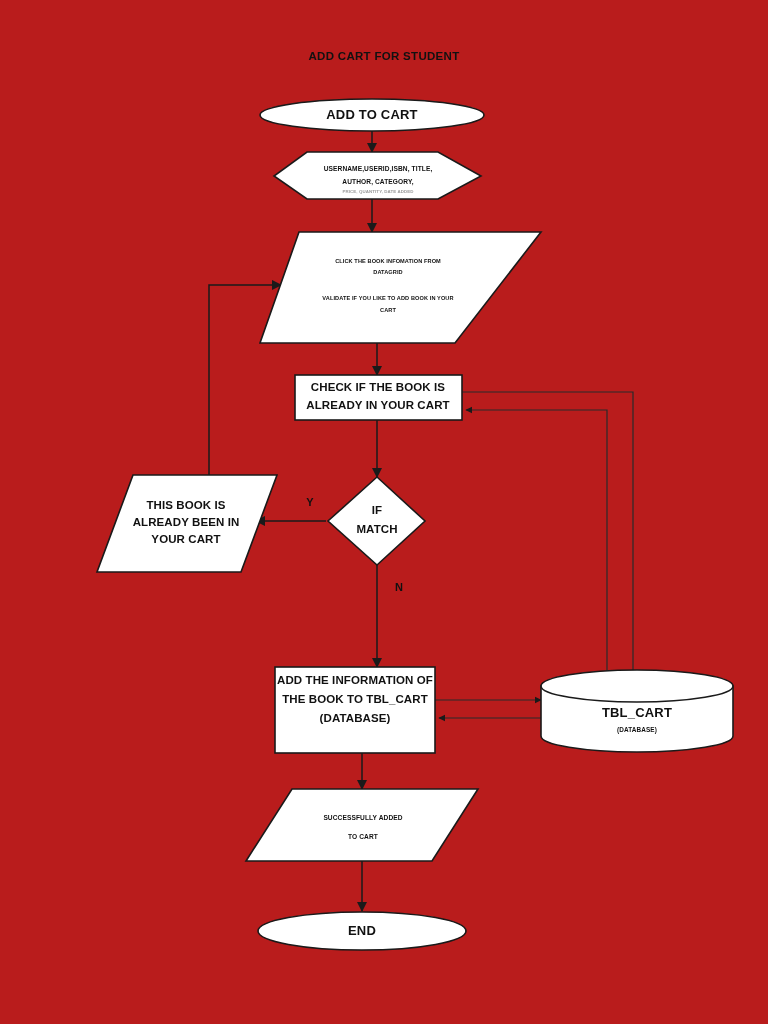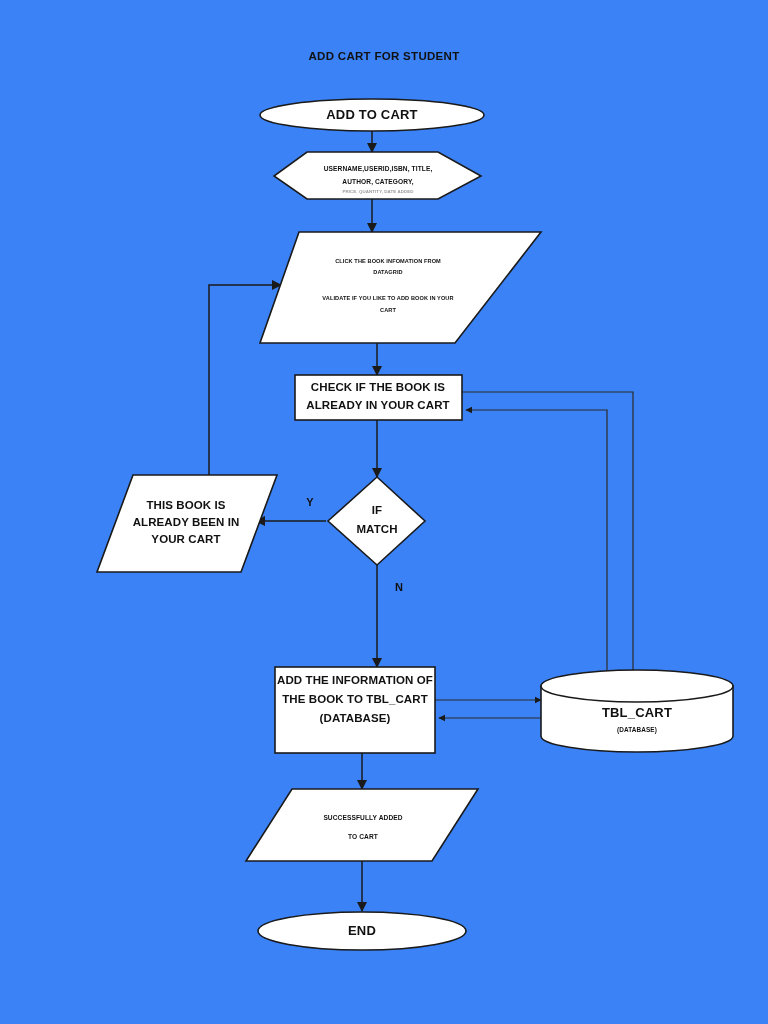--- a/index.html
+++ b/index.html
@@ -7,21 +7,21 @@
     padding: 0;
     background: #ffffff;
   }
   body {
     font-family: "Liberation Sans", sans-serif;
   }
   #canvas {
     position: relative;
     width: 768px;
     height: 1024px;
-    background: #3b82f6;
+    background: #b91c1c;
     overflow: hidden;
   }
   svg#flow {
     position: absolute;
     top: 0;
     left: 0;
     width: 768px;
     height: 1024px;
   }
   .shape-outline {

